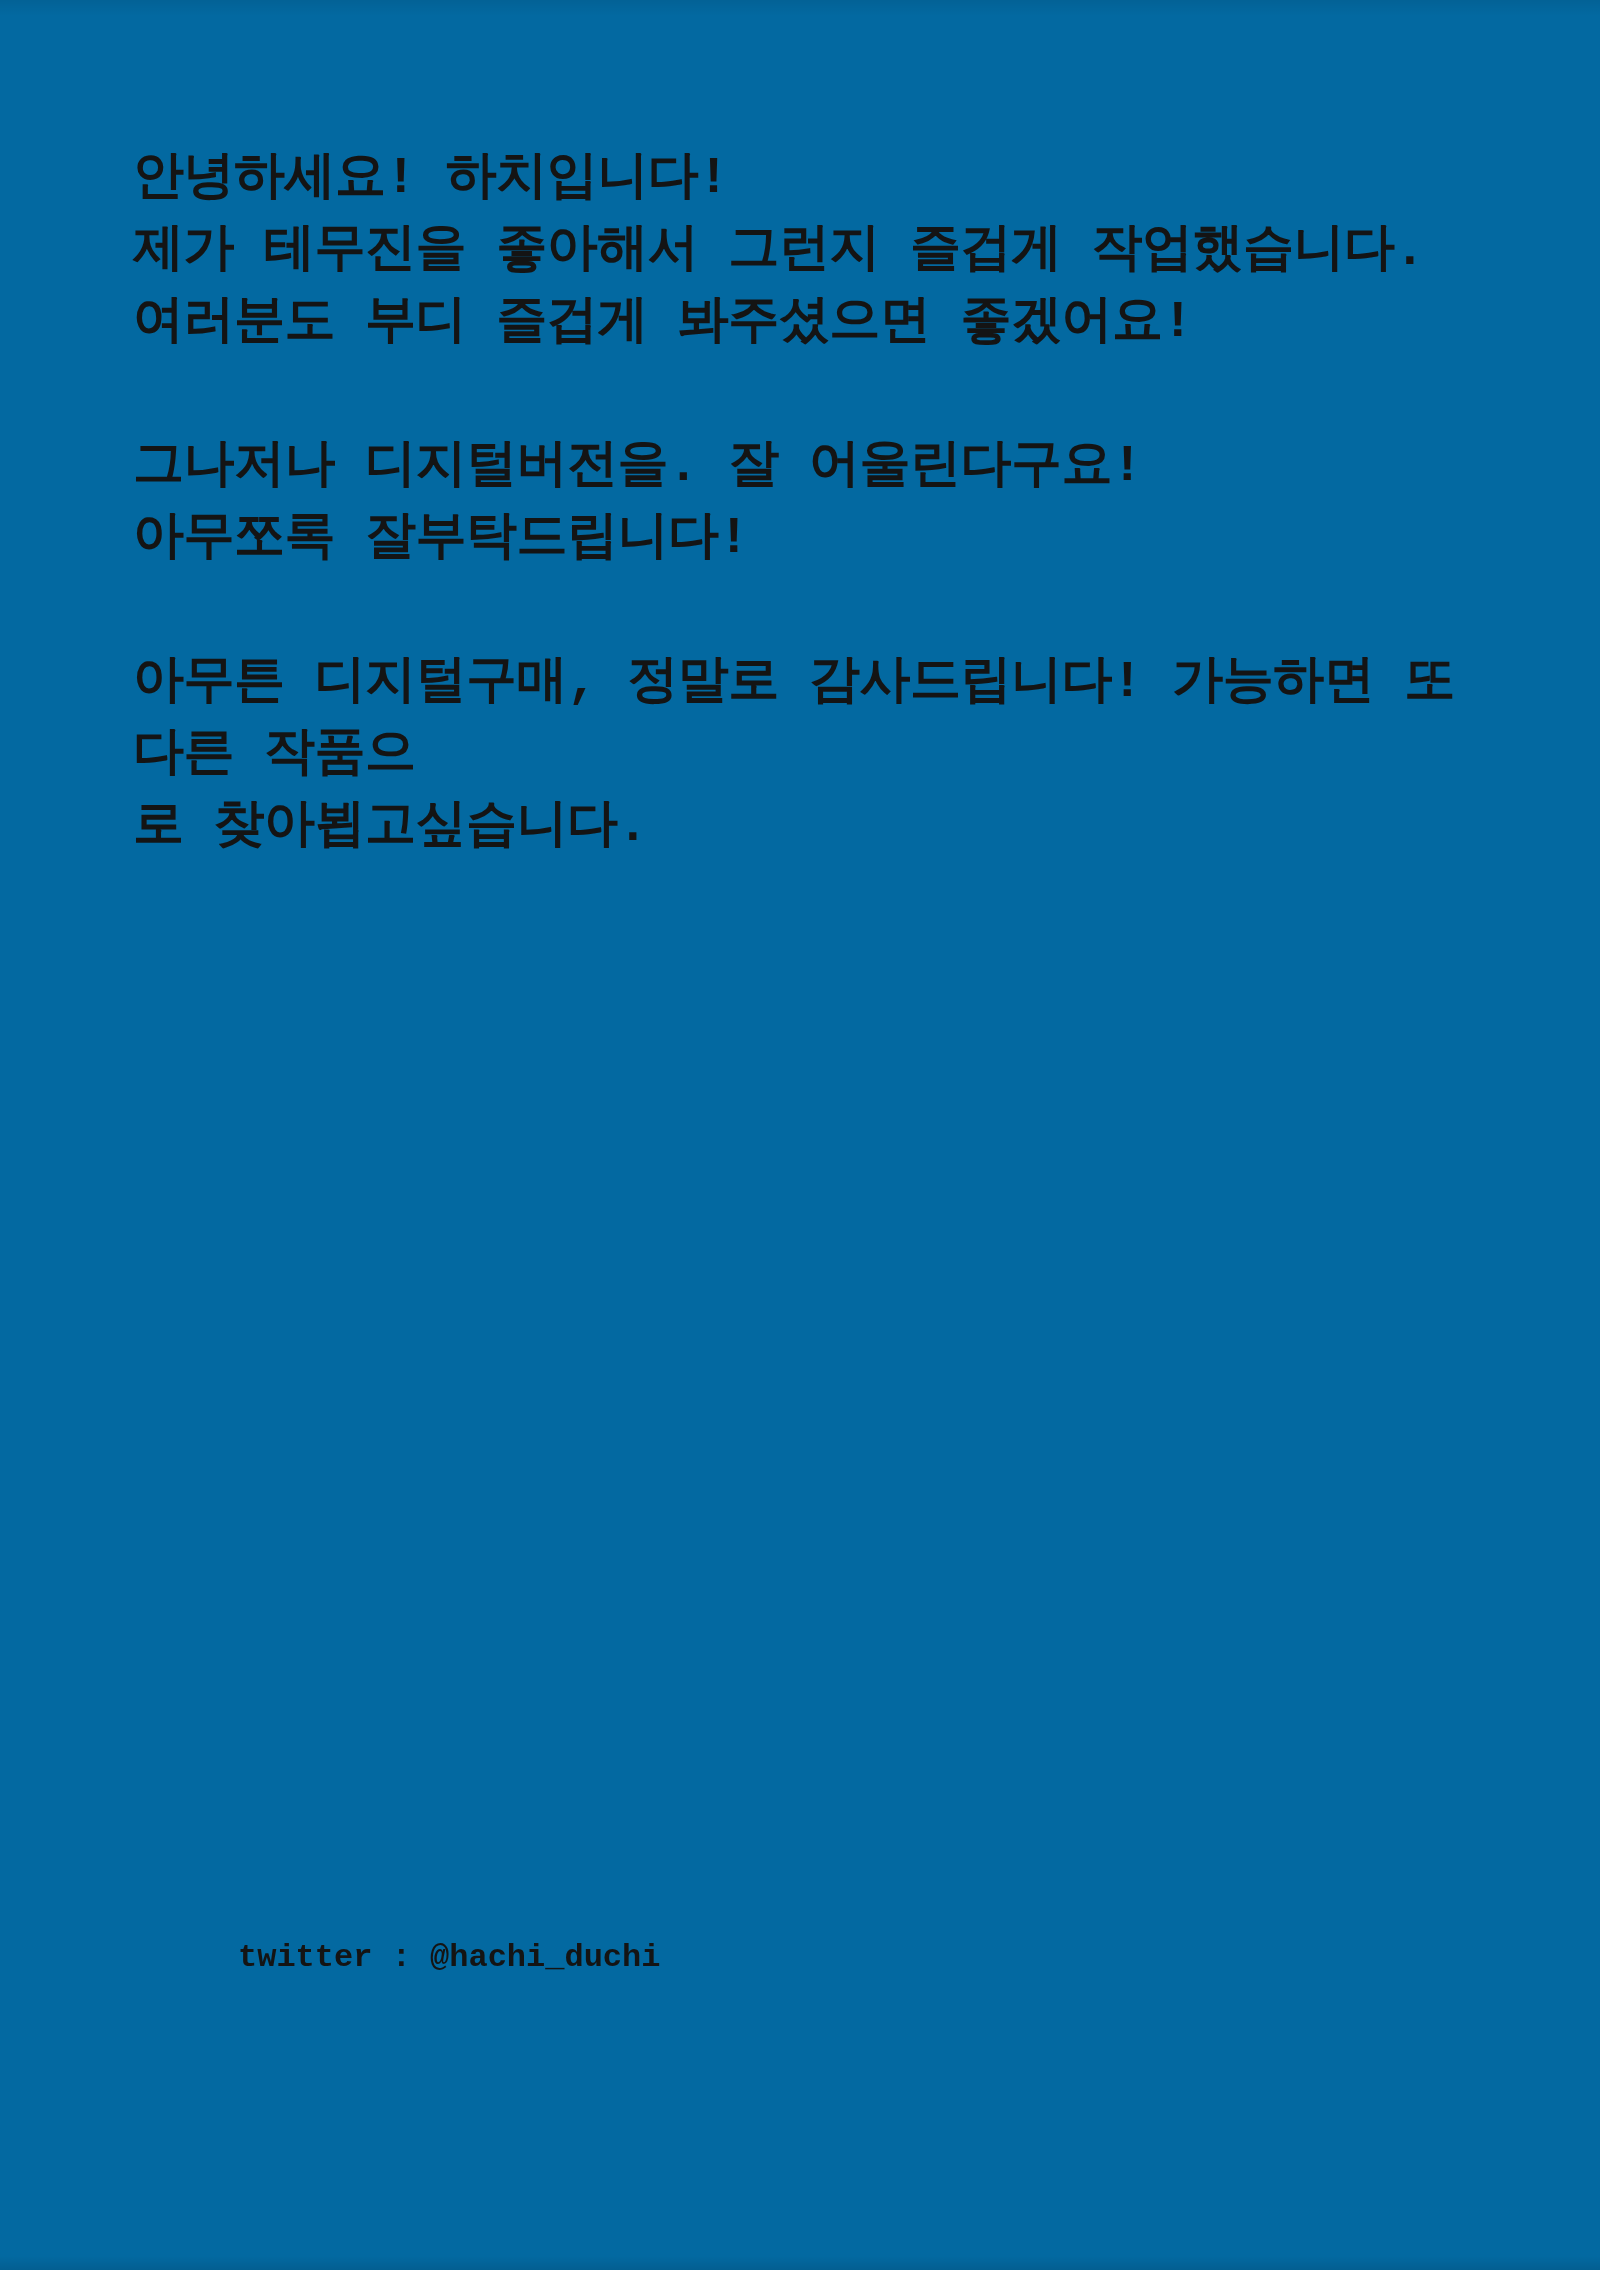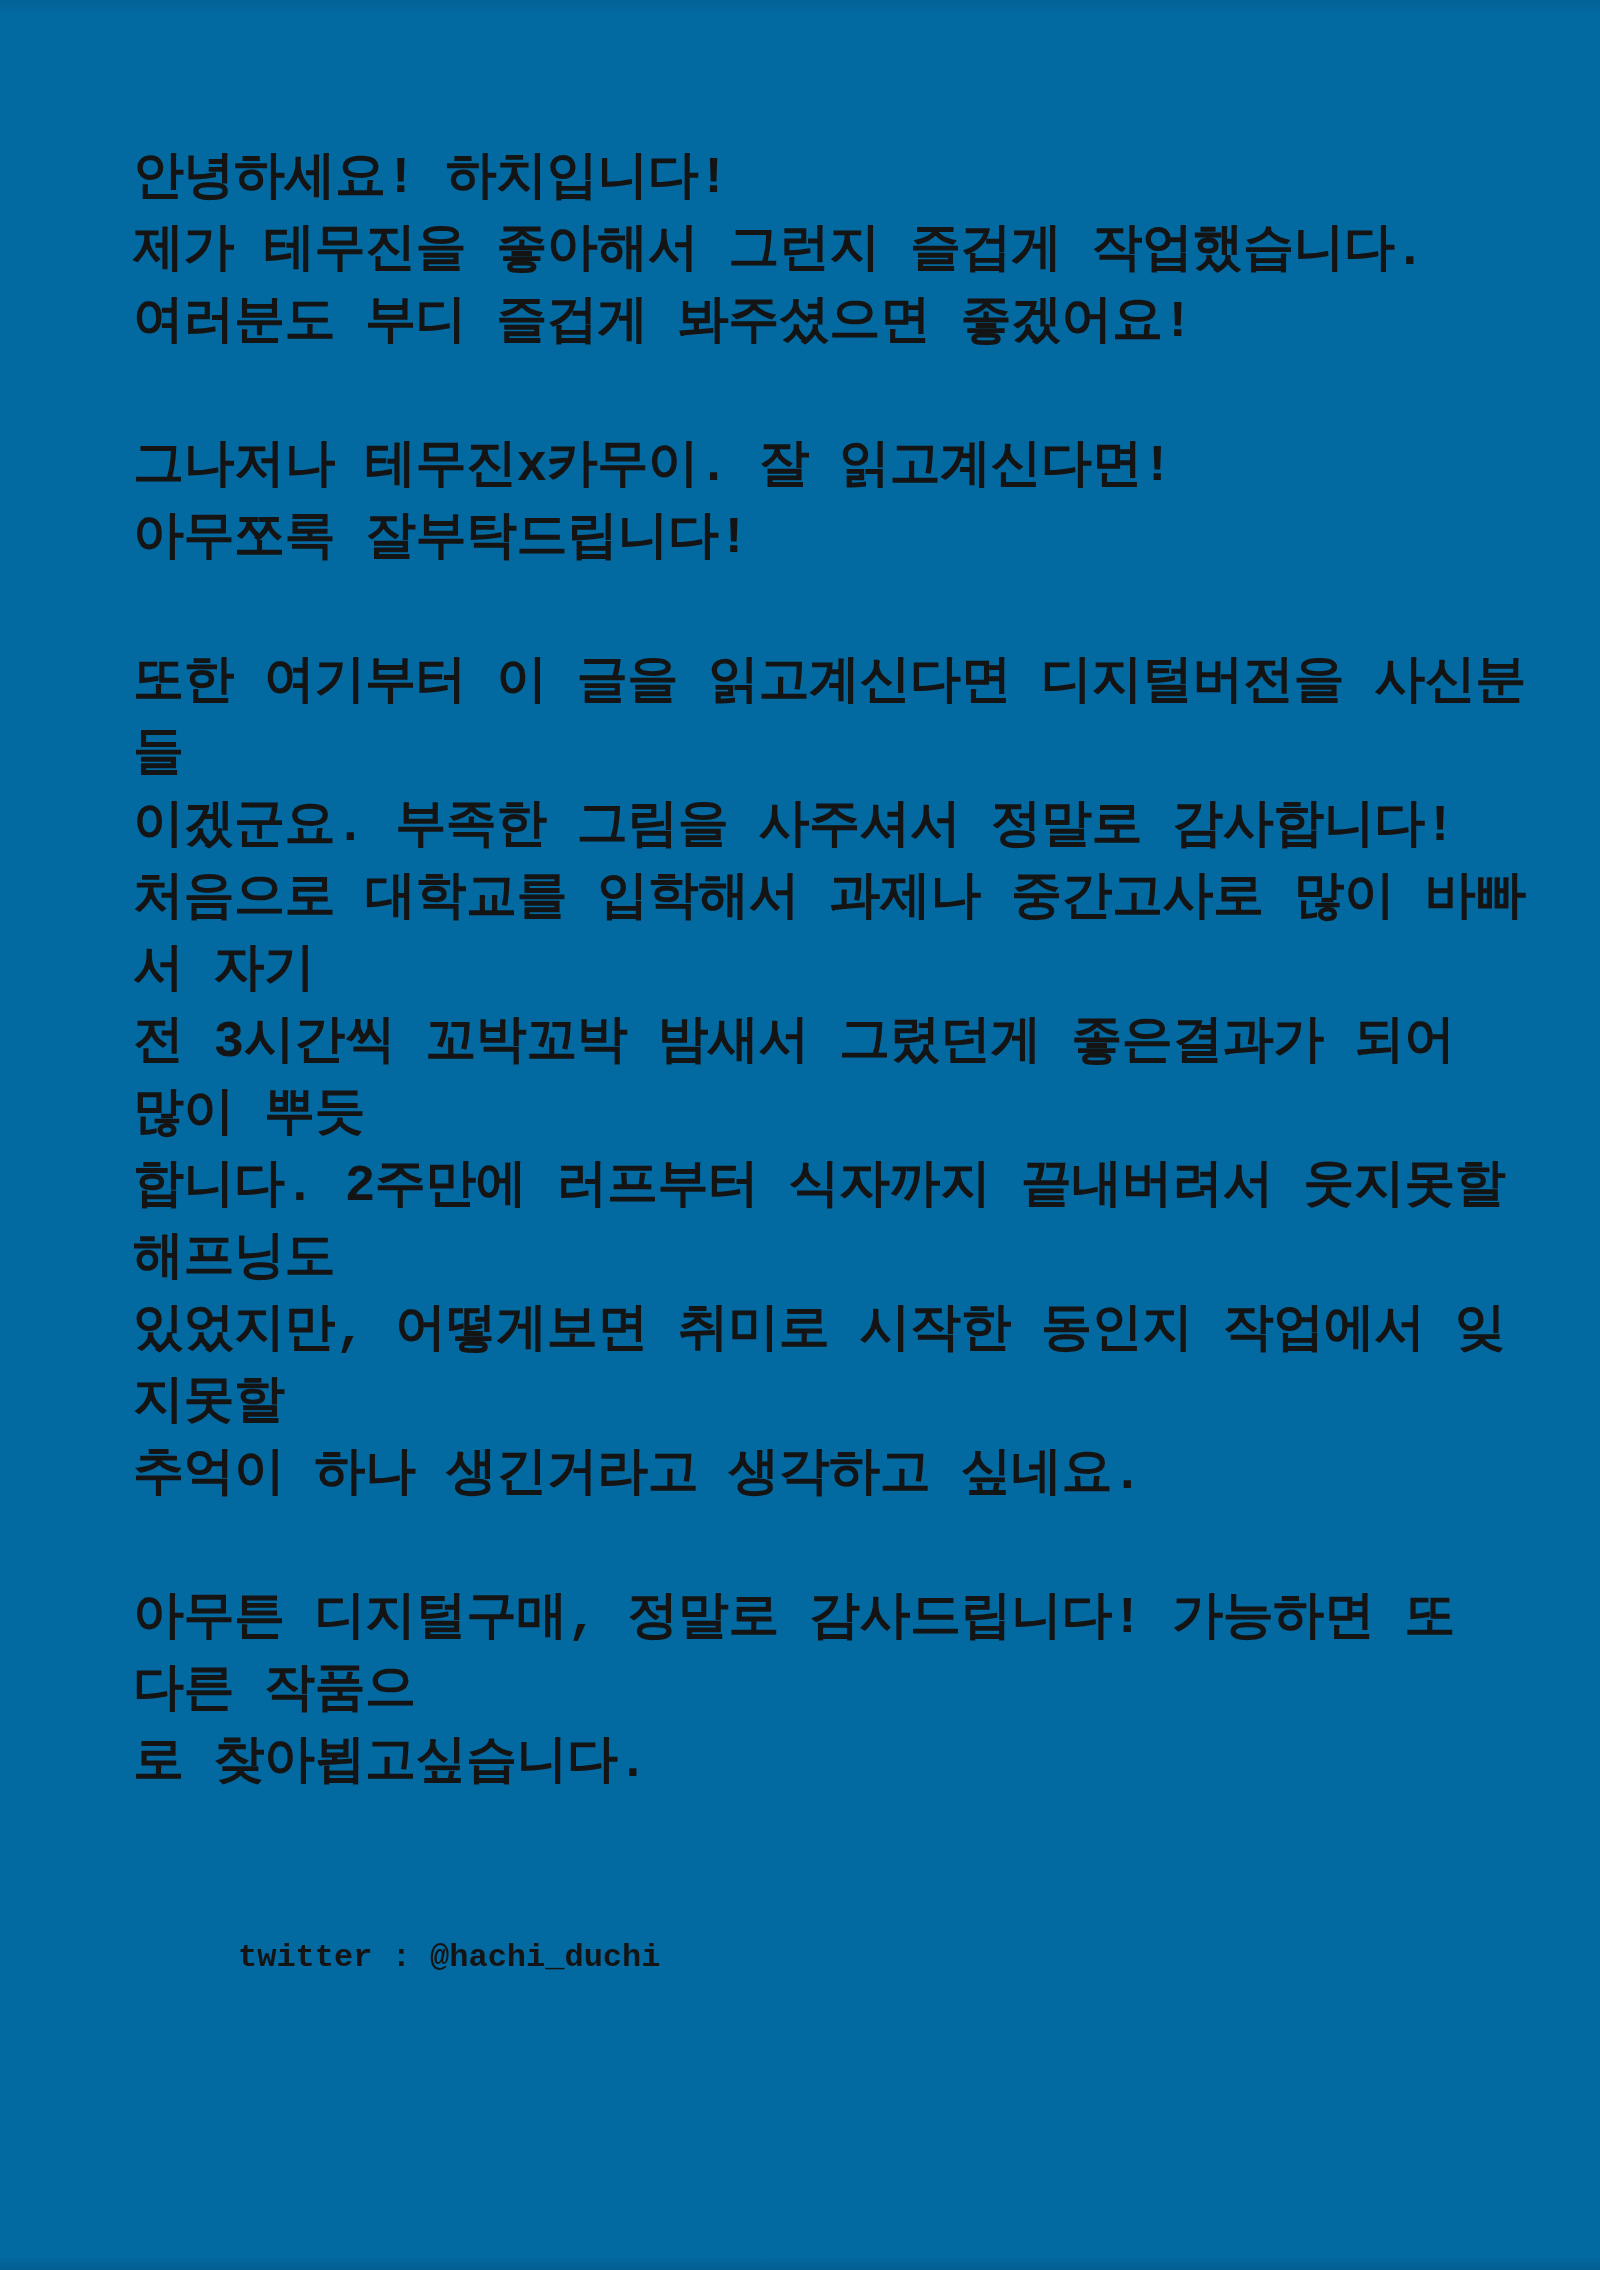--- a/index.html
+++ b/index.html
@@ -64,29 +64,22 @@
 </style>
 </head>
 <body>
 
 <div class="page">
 
   <div class="content">
     <p>안녕하세요! 하치입니다!
 제가 테무진을 좋아해서 그런지 즐겁게 작업했습니다.
 여러분도 부디 즐겁게 봐주셨으면 좋겠어요!</p>
-    <p>그나저나 테무진x카무이. 잘 읽고계신다면!
+    <p>그나저나 디지털버전을. 잘 어울린다구요!
 아무쪼록 잘부탁드립니다!</p>
-    <p>또한 여기부터 이 글을 읽고계신다면 디지털버전을 사신분들
-이겠군요. 부족한 그림을 사주셔서 정말로 감사합니다!
-처음으로 대학교를 입학해서 과제나 중간고사로 많이 바빠서 자기
-전 3시간씩 꼬박꼬박 밤새서 그렸던게 좋은결과가 되어 많이 뿌듯
-합니다. 2주만에 러프부터 식자까지 끝내버려서 웃지못할 해프닝도
-있었지만, 어떻게보면 취미로 시작한 동인지 작업에서 잊지못할
-추억이 하나 생긴거라고 생각하고 싶네요.</p>
     <p>아무튼 디지털구매, 정말로 감사드립니다! 가능하면 또 다른 작품으
 로 찾아뵙고싶습니다.</p>
   </div>
 
   <div class="links">
     <p>twitter : @hachi_duchi</p>
   </div>
 
 </div>
 

